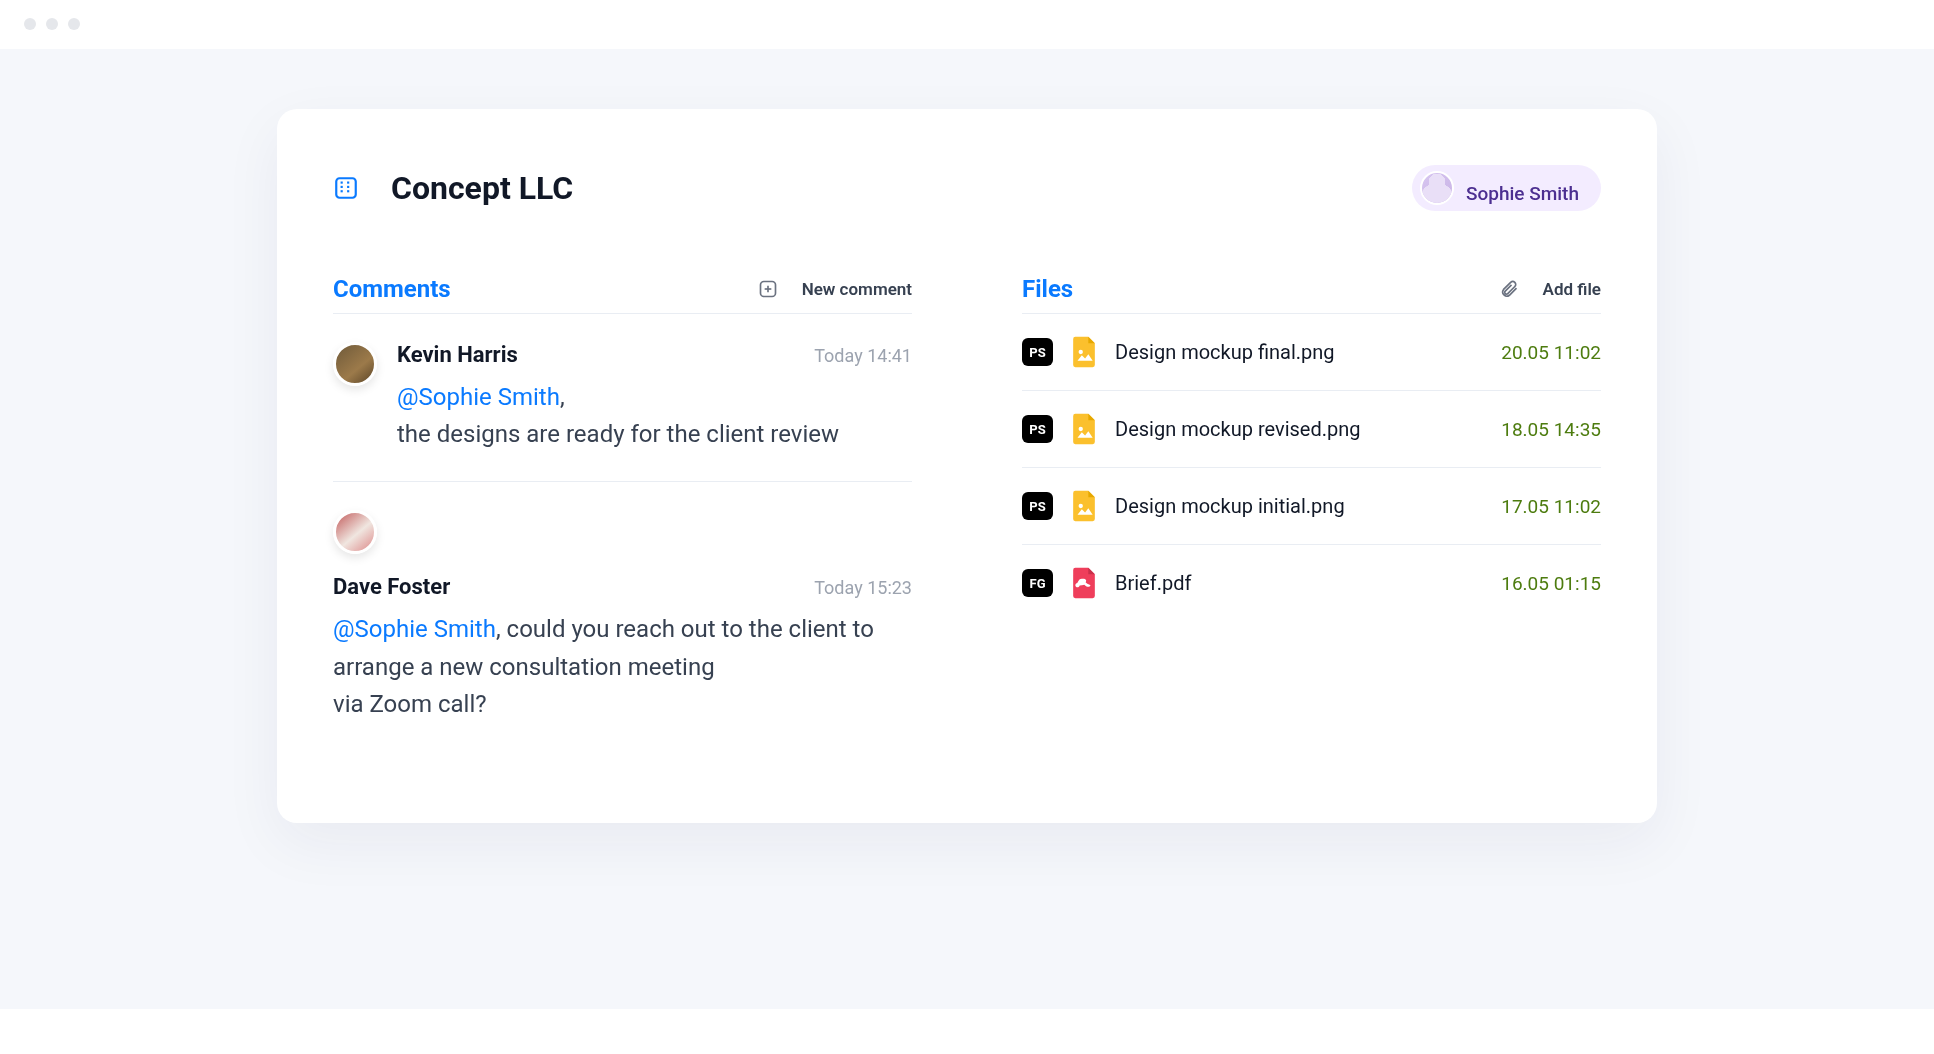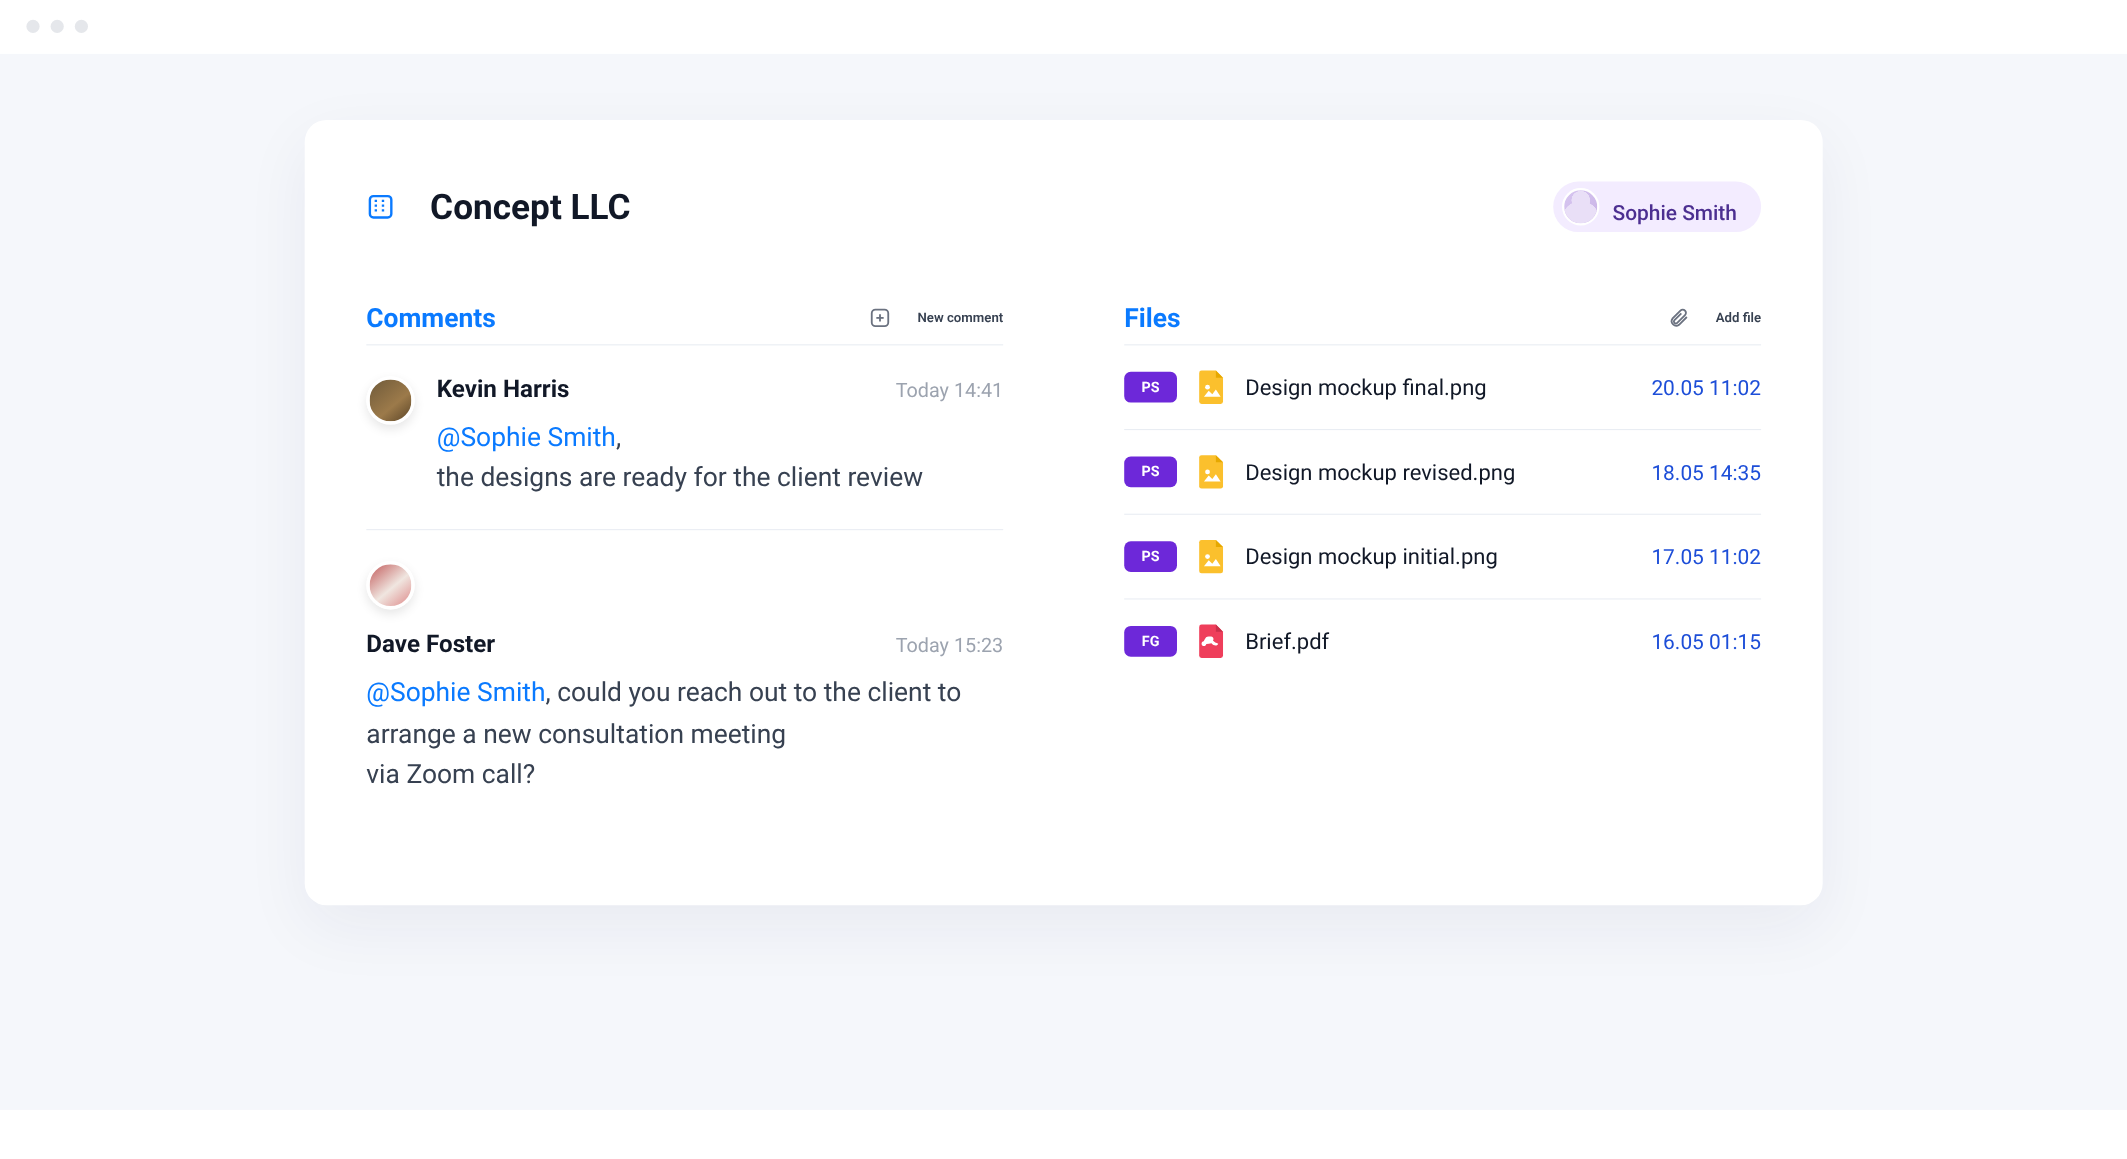--- a/index.html
+++ b/index.html
@@ -92,21 +92,21 @@
     }
     .section-title {
       font-size: 24px;
       font-weight: 700;
       color: #0a7aff;
     }
     .section-action {
       display: flex;
       align-items: center;
       gap: 24px;
-      font-size: 12px;
+      font-size: 17px;
       font-weight: 600;
       color: #374151;
       cursor: pointer;
     }
     .section-action svg { display: block; color: #6b7280; }
     
     .comment {
       display: flex;
       gap: 20px;
       padding: 28px 0;
@@ -152,23 +152,23 @@
     .file-row {
       display: flex;
       align-items: center;
       gap: 18px;
       padding: 22px 0;
       border-bottom: 1px solid #e9edf3;
       cursor: pointer;
     }
     .file-row:last-child { border-bottom: none; }
     .badge {
-      width: 48px; height: 28px;
+      width: 31px; height: 28px;
       border-radius: 6px;
-      background: #6d28d9;
+      background: #000000;
       color: #fff;
       font-size: 13px;
       font-weight: 700;
       display: flex;
       align-items: center;
       justify-content: center;
       flex-shrink: 0;
     }
     .fileicon {
       width: 26px; height: 32px;
@@ -176,21 +176,21 @@
       position: relative;
     }
     .fileicon svg { display:block; }
     .file-name {
       flex: 1;
       font-size: 20px;
       color: #111827;
     }
     .file-time {
       font-size: 19px;
-      color: #1d4ed8;
+      color: #4d7c0f;
     }
   </style>
 </head>
 <body>
 
 <div class="window-chrome">
   <div class="window-dot"></div>
   <div class="window-dot"></div>
   <div class="window-dot"></div>
 </div>

